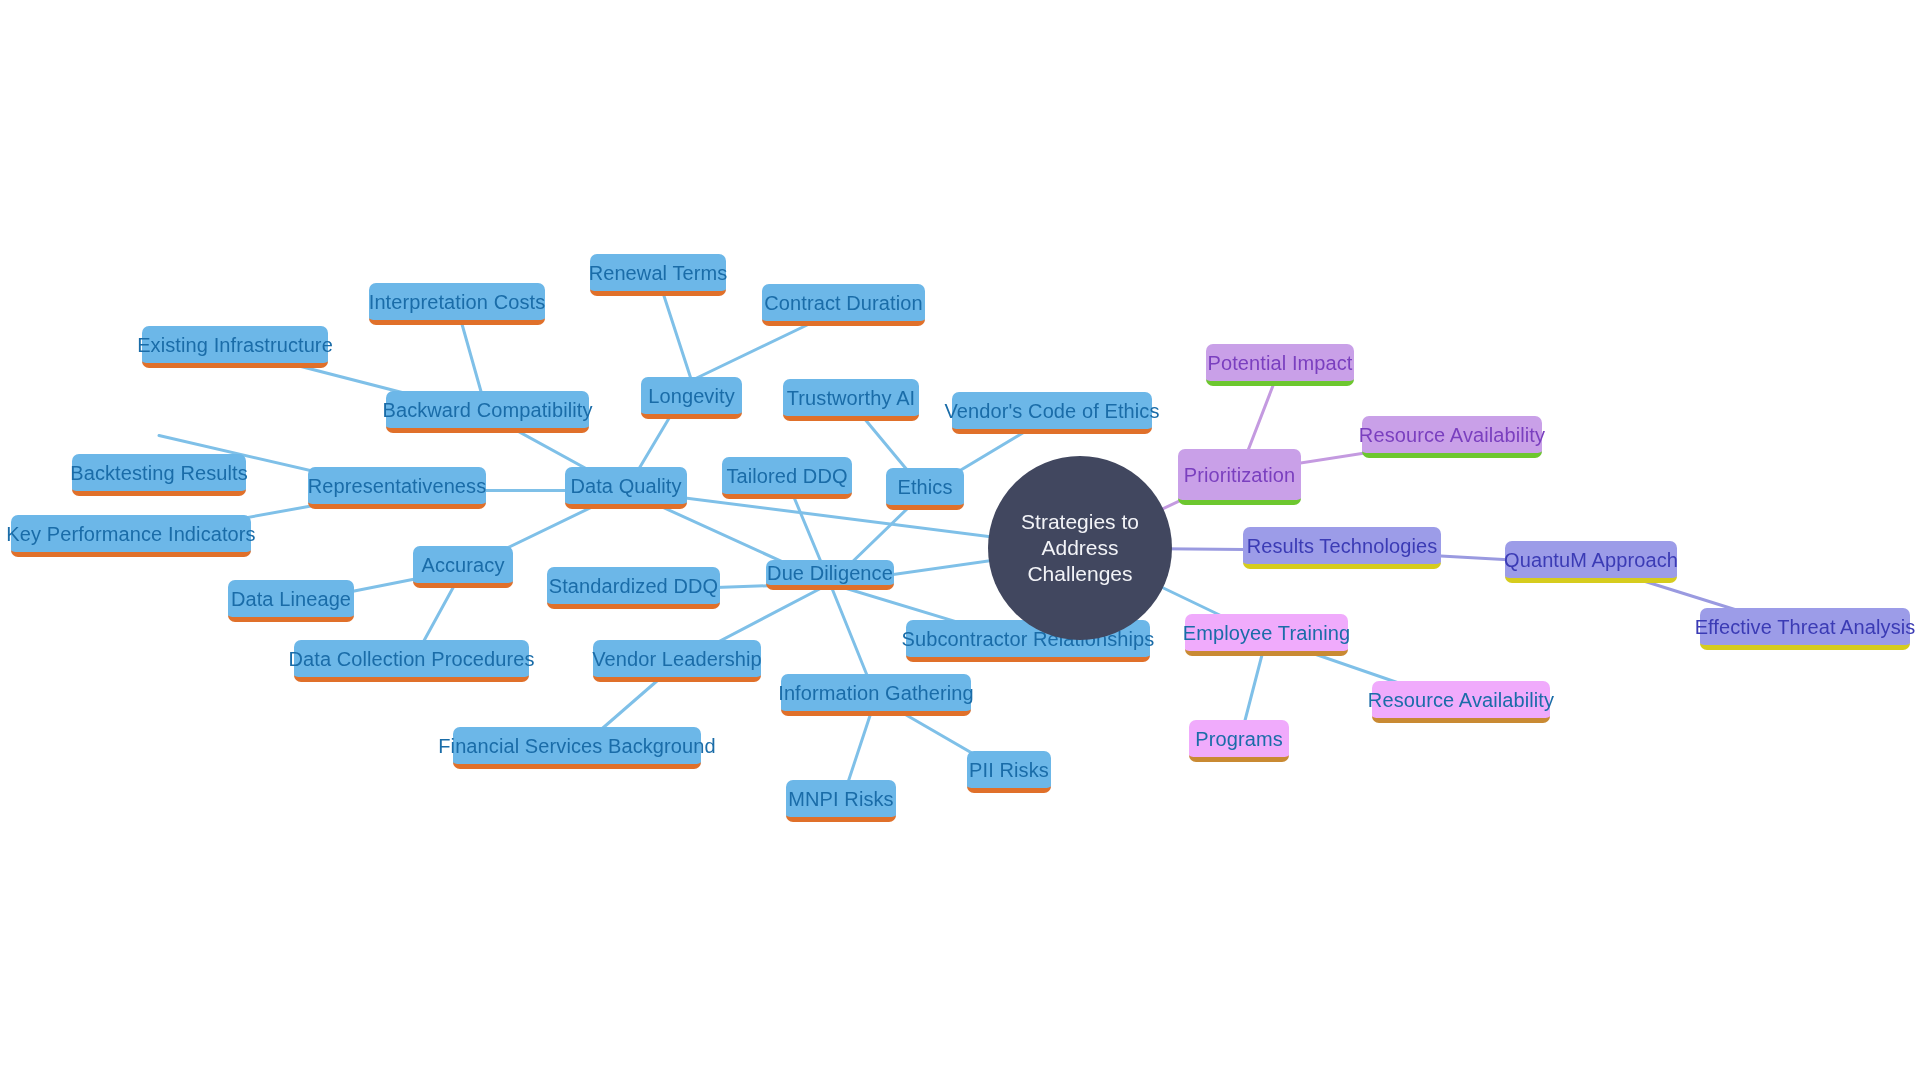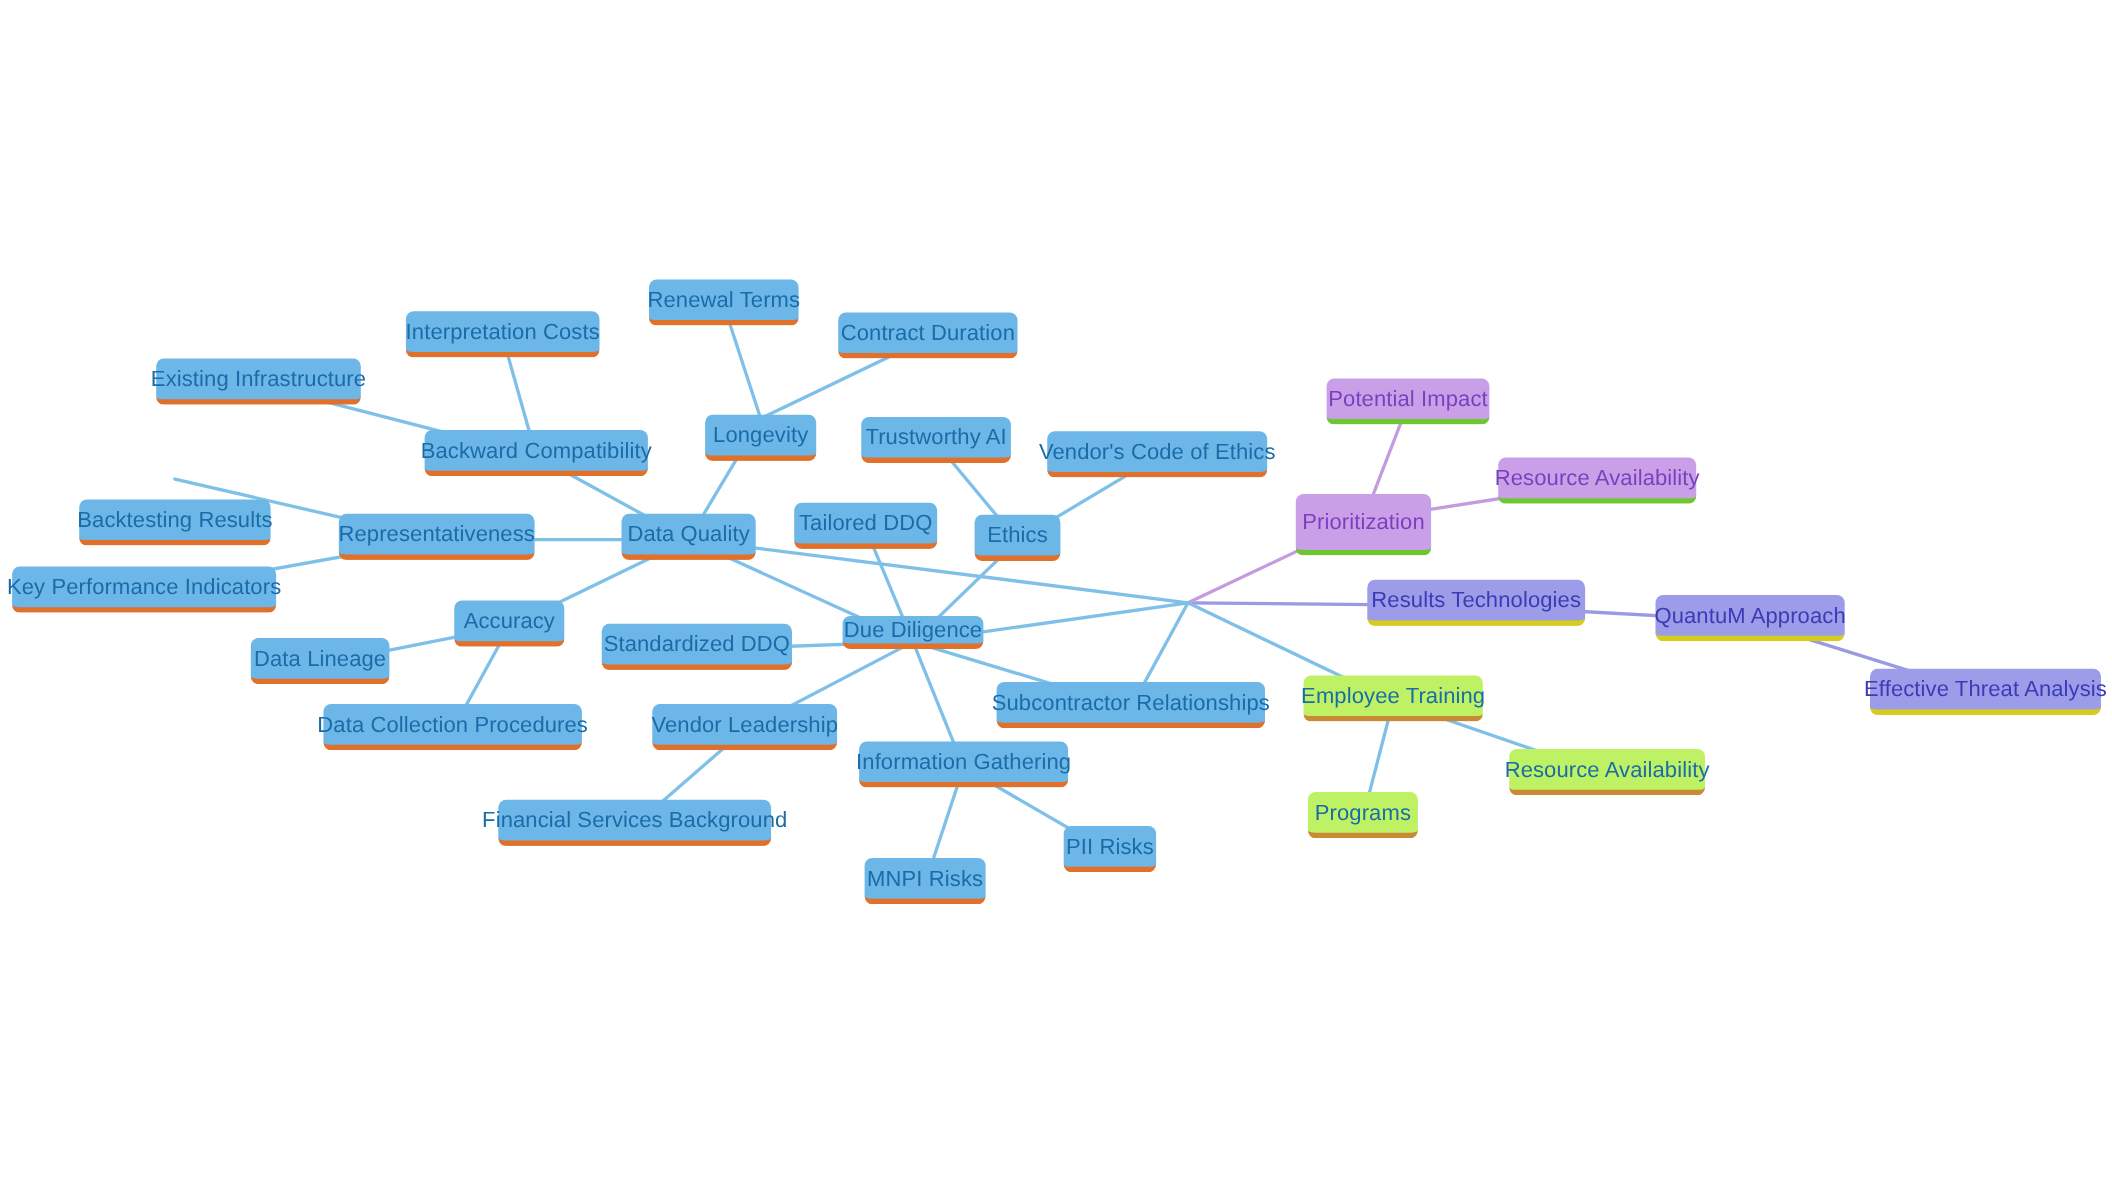--- a/index.html
+++ b/index.html
@@ -49,21 +49,21 @@
     color: #7A3FBF;
     font-size: 20px;
   }
   .node.violet {
     background: #9C9CE8;
     border-bottom: 5px solid #D6CC1E;
     color: #3B3BB5;
     font-size: 20px;
   }
   .node.blue-alt {
-    background: #bef264;
+    background: #f0abfc;
     border-bottom: 5px solid #C98A33;
     color: #1A6CA8;
     font-size: 20px;
   }
   .root-node {
     position: absolute;
     border-radius: 50%;
     background: #41475F;
     color: #F2F3F7;
     display: flex;
@@ -215,13 +215,16 @@
       <div class="node violet" style="left: 1243px; top: 527px; width: 198px; height: 42px;">
         <span>Results Technologies</span>
       </div>
       <div class="node violet" style="left: 1505px; top: 541px; width: 172px; height: 42px;">
         <span>QuantuM Approach</span>
       </div>
       <div class="node violet" style="left: 1700px; top: 608px; width: 210px; height: 42px;">
         <span>Effective Threat Analysis</span>
       </div>
     </div>
+  <div class="root-node" id="root-node" style="left: 988px; top: 456px; width: 184px; height: 184px;">
+    <span>Strategies to Address Challenges</span>
+  </div>
 </div>
 
 </body></html>

